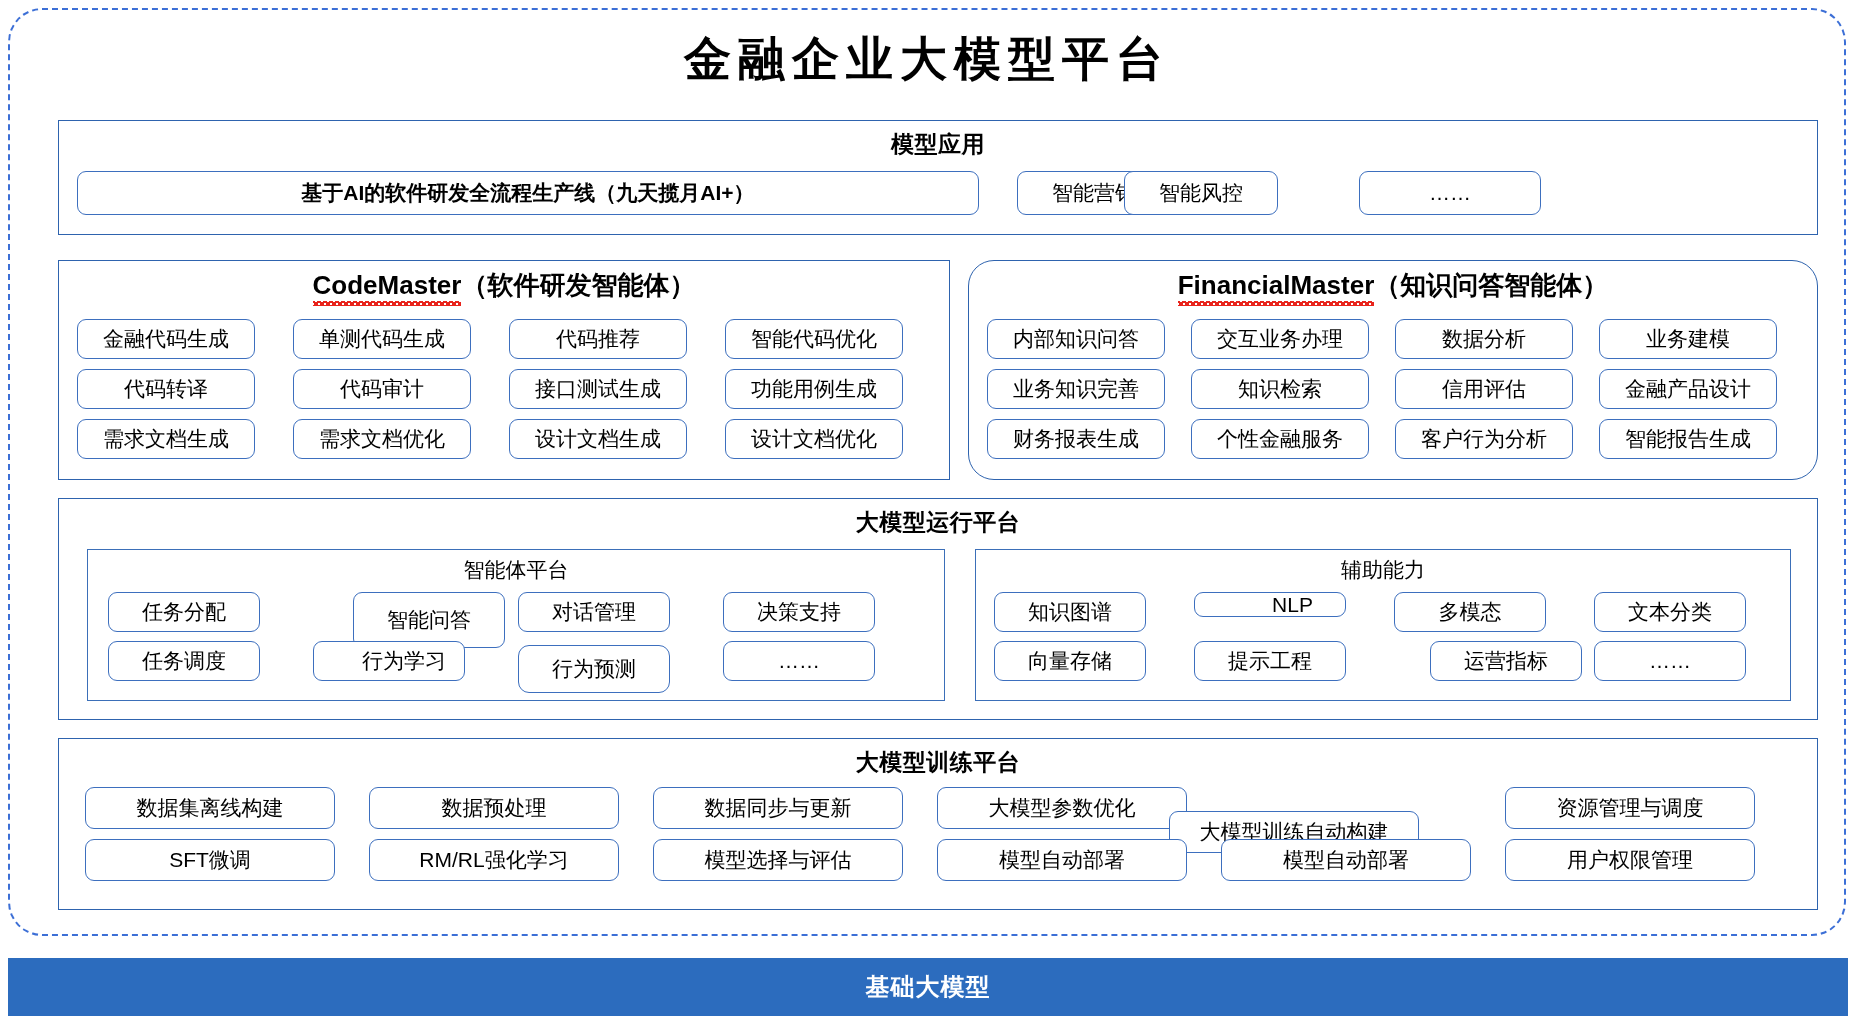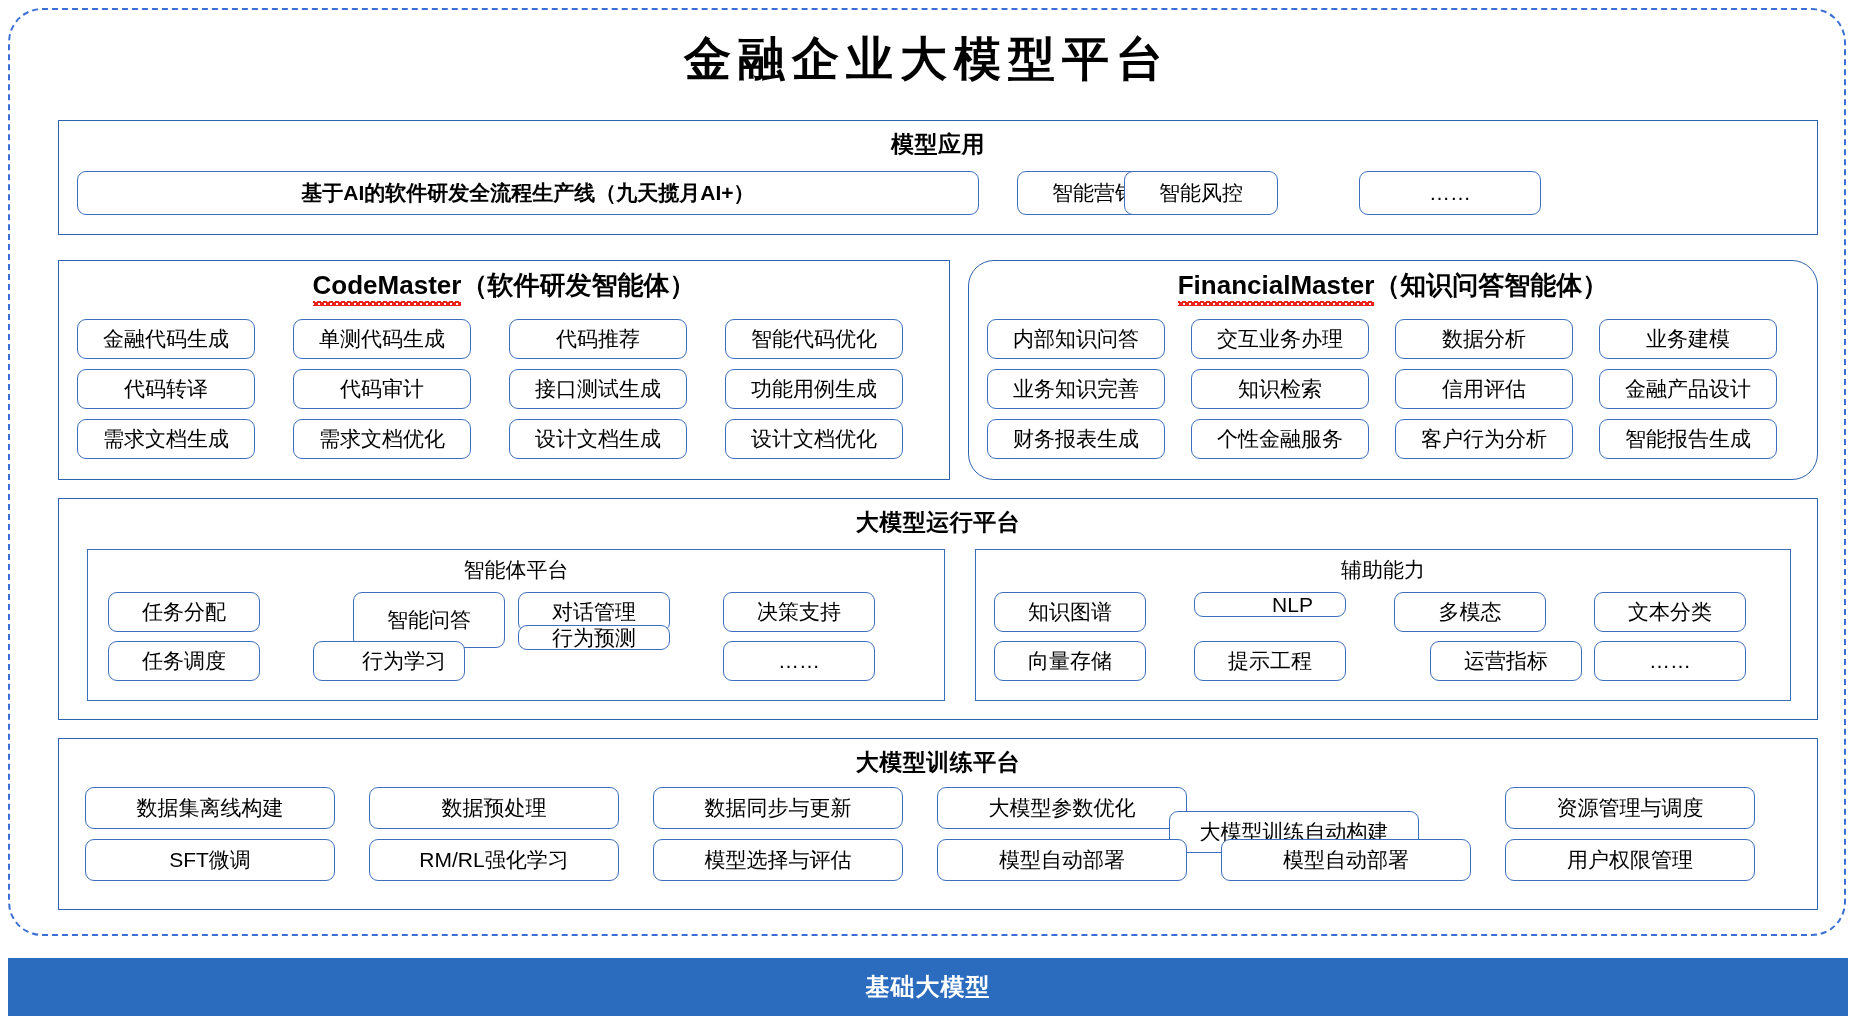--- a/index.html
+++ b/index.html
@@ -211,21 +211,21 @@
 
     <div class="sub-panel" id="sub-agent-platform">
       <div class="sub-panel-title">智能体平台</div>
 
     <div class="pill" style="left: 20px; top: 42px; width: 152px; height: 40px;">任务分配</div>
         <div class="pill" style="left: 225px; top: 42px; width: 152px; height: 56px; margin-left: 40px;">智能问答</div>
         <div class="pill" style="left: 430px; top: 42px; width: 152px; height: 40px;">对话管理</div>
         <div class="pill" style="left: 635px; top: 42px; width: 152px; height: 40px;">决策支持</div>
         <div class="pill" style="left: 20px; top: 91px; width: 152px; height: 40px;">任务调度</div>
         <div class="pill" style="left: 225px; top: 91px; width: 152px; height: 40px; padding-left: 30px;">行为学习</div>
-        <div class="pill" style="left: 430px; top: 75px; width: 152px; height: 25px;">行为预测</div>
+        <div class="pill" style="left: 430px; top: 95px; width: 152px; height: 48px; border-radius: 11px;">行为预测</div>
         <div class="pill" style="left: 635px; top: 91px; width: 152px; height: 40px;">……</div>
       </div>
 
     <div class="sub-panel" id="sub-aux-ability">
       <div class="sub-panel-title">辅助能力</div>
 
     <div class="pill" style="left: 18px; top: 42px; width: 152px; height: 40px;">知识图谱</div>
         <div class="pill" style="left: 218px; top: 42px; width: 152px; height: 25px; padding-left: 45px;">NLP</div>
         <div class="pill" style="left: 418px; top: 42px; width: 152px; height: 40px;">多模态</div>
         <div class="pill" style="left: 618px; top: 42px; width: 152px; height: 40px;">文本分类</div>

